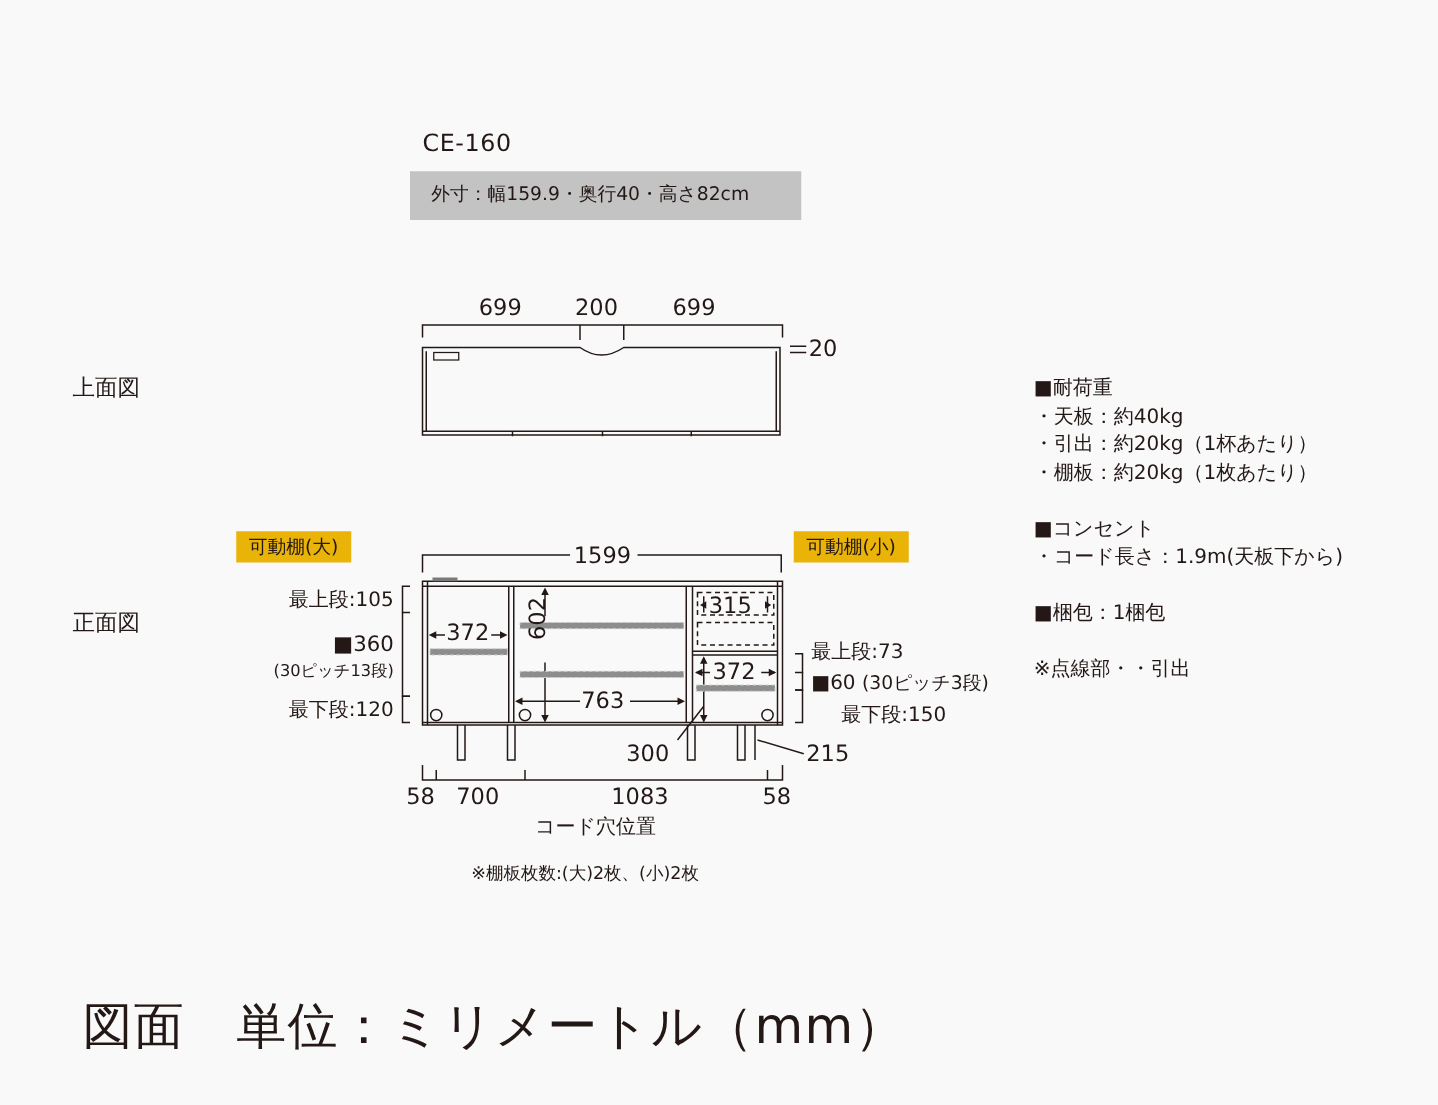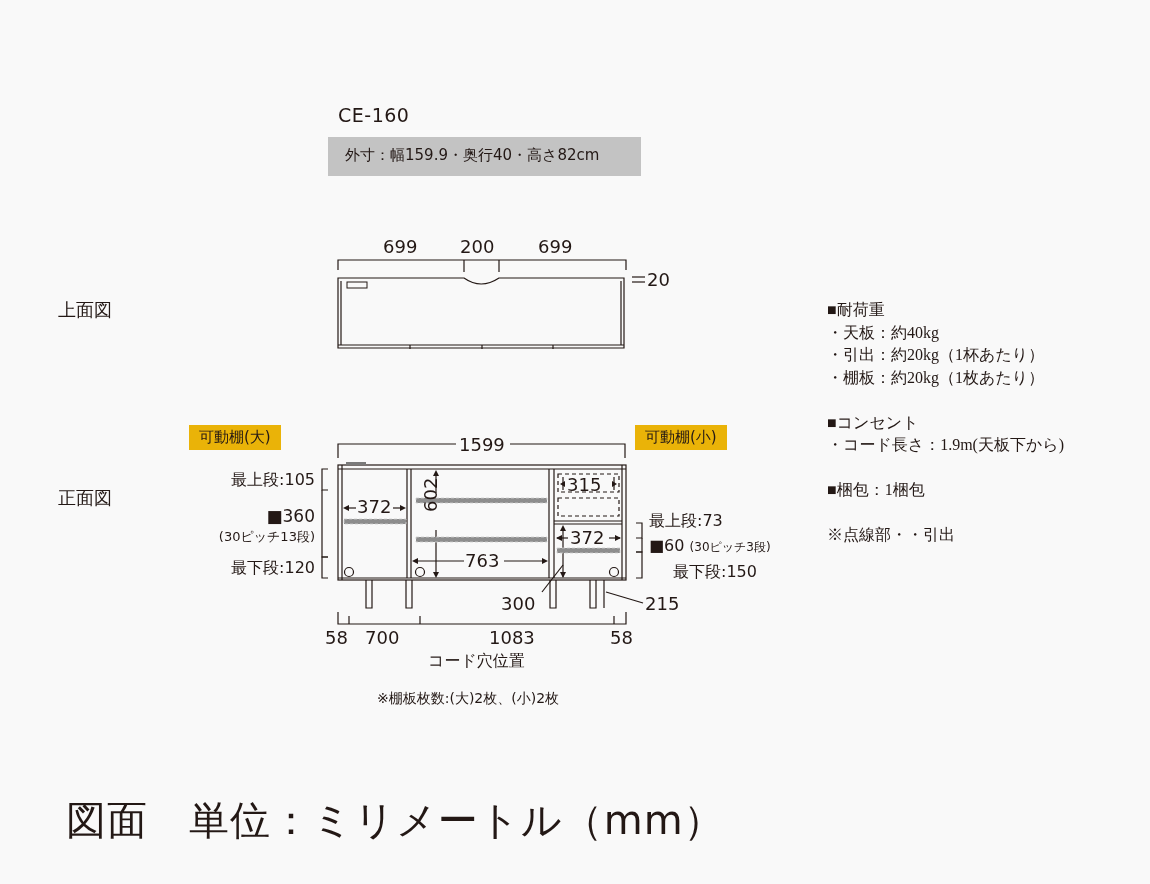--- a/index.html
+++ b/index.html
@@ -10,21 +10,21 @@
   .abs { position: absolute; white-space: nowrap; }
   .model { left: 338px; top: 104px; font-size: 19px; letter-spacing: 0.5px; }
   .dims-box { left: 328px; top: 137px; width: 313px; height: 39px; background: #c3c3c3; }
   .dims-text { left: 345px; top: 146px; font-size: 15px; }
   .view-label { font-size: 18px; }
   .num { font-size: 18px; }
   .num-sm { font-size: 16px; }
   .tag { background: #eab308; font-size: 15px; padding: 3px 10px; }
   .footer { left: 66px; top: 793px; font-size: 40px; letter-spacing: 1px; }
   svg.drawing { position: absolute; left: 0; top: 0; }
-  .spec-block { left: 827px; top: 299px; font-size: 16px; line-height: 22.5px; font-family: Liberation Serif, serif; }
+  .spec-block { left: 827px; top: 299px; font-size: 16px; line-height: 22.5px; }
   .spec-line { display: block; height: 22.5px; }
   .spacer { display: block; height: 22.5px; }
   .legend-bar { display: inline-block; width: 68px; height: 6px; background: #8d8d8d; border: 1px dashed #cfcfcf; vertical-align: middle; margin-right: 2px; }
 </style>
 </head>
 <body>
 
 <div class="abs model">CE-160</div>
 <div class="abs dims-box"></div>
 <div class="abs dims-text">外寸：幅159.9・奥行40・高さ82cm</div>
@@ -153,21 +153,21 @@
 <div class="abs num" style="left:459px; top:434px;">1599</div>
 
 <div class="abs num-sm" style="right:835px; top:470px;">最上段:105</div>
 <div class="abs num-sm" style="right:835px; top:506px; font-size:17px;">■360</div>
 <div class="abs" style="right:835px; top:528px; font-size:13px;">(30ピッチ13段)</div>
 <div class="abs num-sm" style="right:835px; top:558px;">最下段:120</div>
 
 <div class="abs num-sm" style="left:649px; top:511px;">最上段:73</div>
 <div class="abs" style="left:649px; top:536px; font-size:16px;">
   <span>■60</span>
-  <span style="font-size:12px;">(30ピッチ3段)</span>
+  <span style="font-size:15px;">(30ピッチ3段)</span>
 </div>
 <div class="abs num-sm" style="left:649px; top:562px;margin-left:24px;">最下段:150</div>
 
 <div class="abs num" style="left:357px; top:496px;">372</div>
 <div class="abs num" style="left:420px; top:512px; transform:rotate(-90deg); transform-origin:left top;">602</div>
 <div class="abs num" style="left:465px; top:550px;">763</div>
 <div class="abs num" style="left:567px; top:474px;">315</div>
 <div class="abs num" style="left:570px; top:527px;">372</div>
 <div class="abs num" style="left:501px; top:593px;">300</div>
 <div class="abs num" style="left:645px; top:593px;">215</div>

